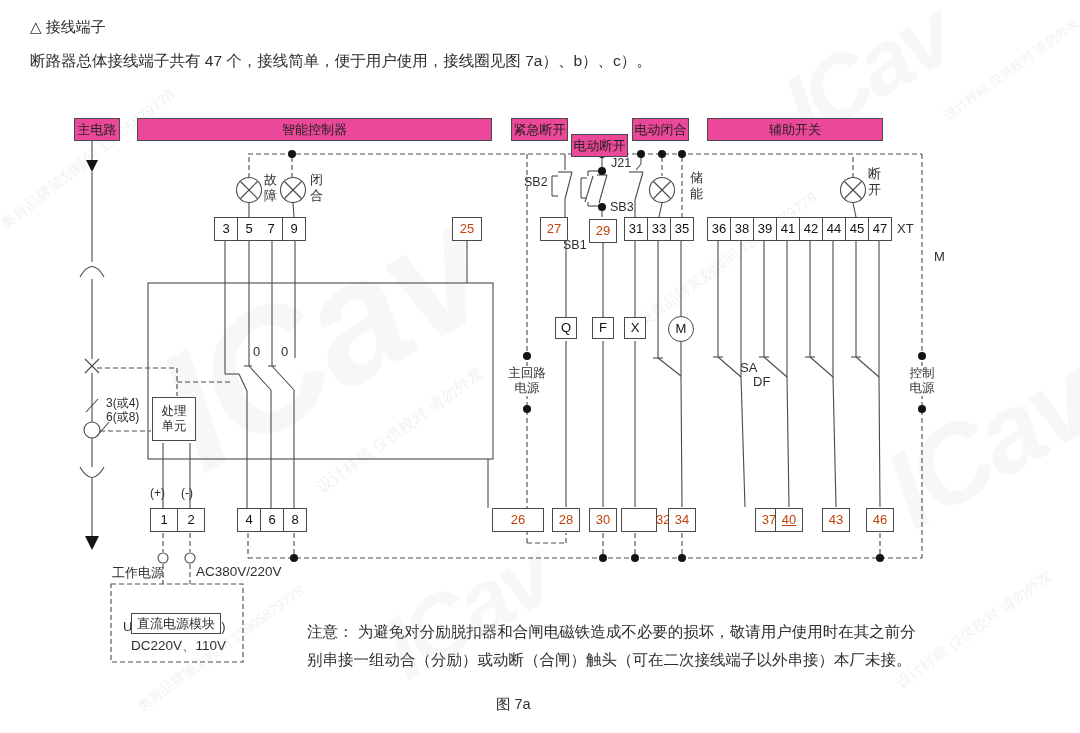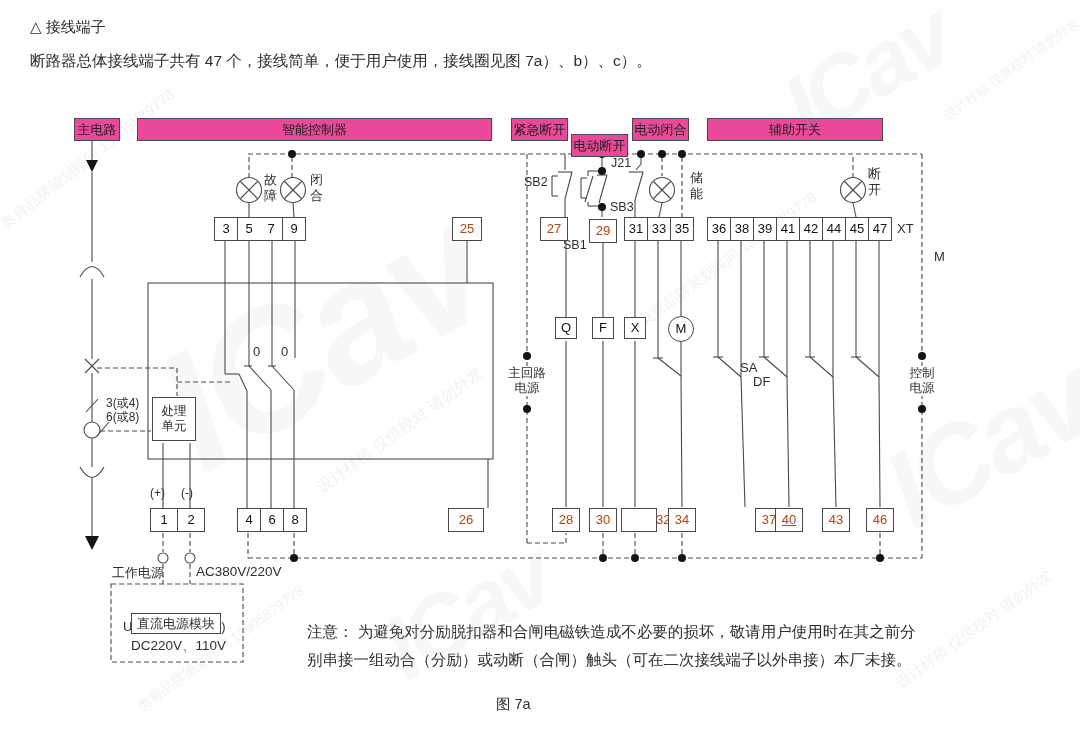--- a/index.html
+++ b/index.html
@@ -309,21 +309,21 @@
 
   <div class="strip" style="left:150px;top:508px;">
     <span class="cell" style="width:26px;">1</span>
     <span class="cell dvd" style="width:26px;">2</span>
   </div>
   <div class="strip" style="left:237px;top:508px;">
     <span class="cell">4</span>
     <span class="cell dvd">6</span>
     <span class="cell dvd">8</span>
   </div>
-  <div class="term" style="left:448px;top:508px;width:36px;">26</div>
+  <div class="term" style="left:492px;top:508px;width:52px;">26</div>
   <div class="term" style="left:552px;top:508px;">28</div>
   <div class="term" style="left:589px;top:508px;">30</div>
   <div class="term" style="left:621px;top:508px;padding-left:34px;">32</div>
   <div class="term" style="left:668px;top:508px;">34</div>
   <div class="term" style="left:731px;top:508px;margin-left:24px;">37</div>
   <div class="term" style="left:775px;top:508px;text-decoration:underline;">40</div>
   <div class="term" style="left:822px;top:508px;">43</div>
   <div class="term" style="left:866px;top:508px;">46</div>
 
   <div class="lab" style="left:150px;top:486px;font-size:12px;">(+)</div>

